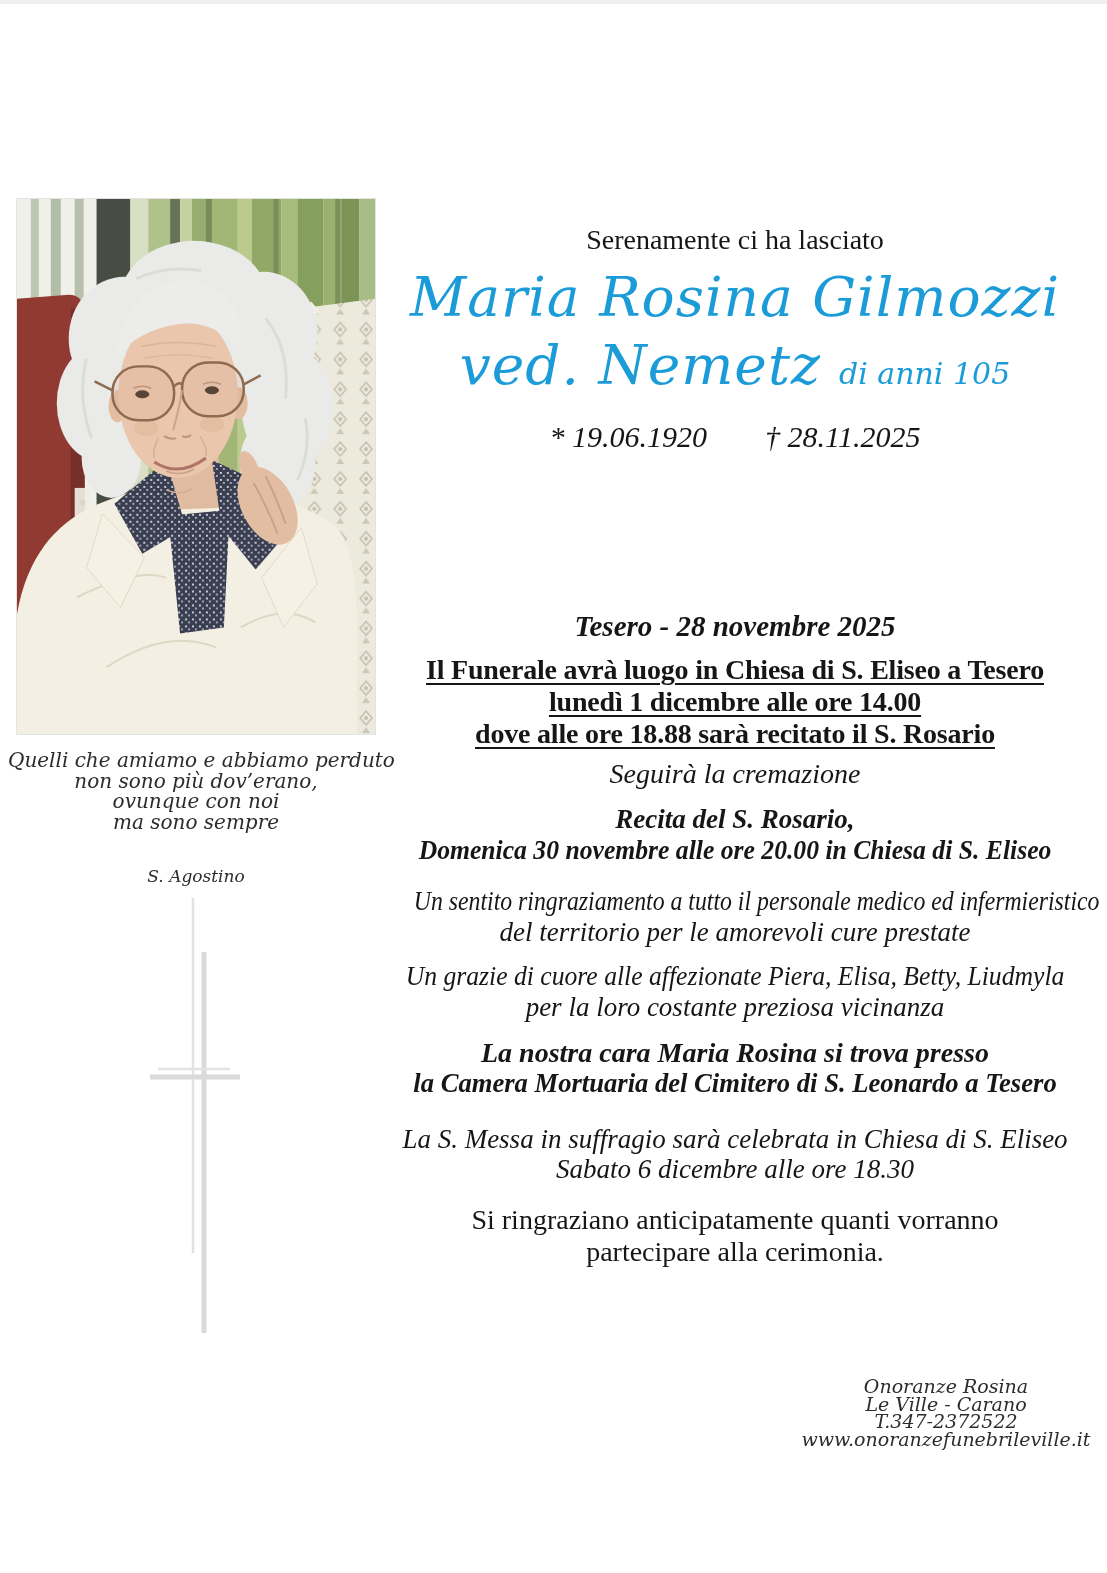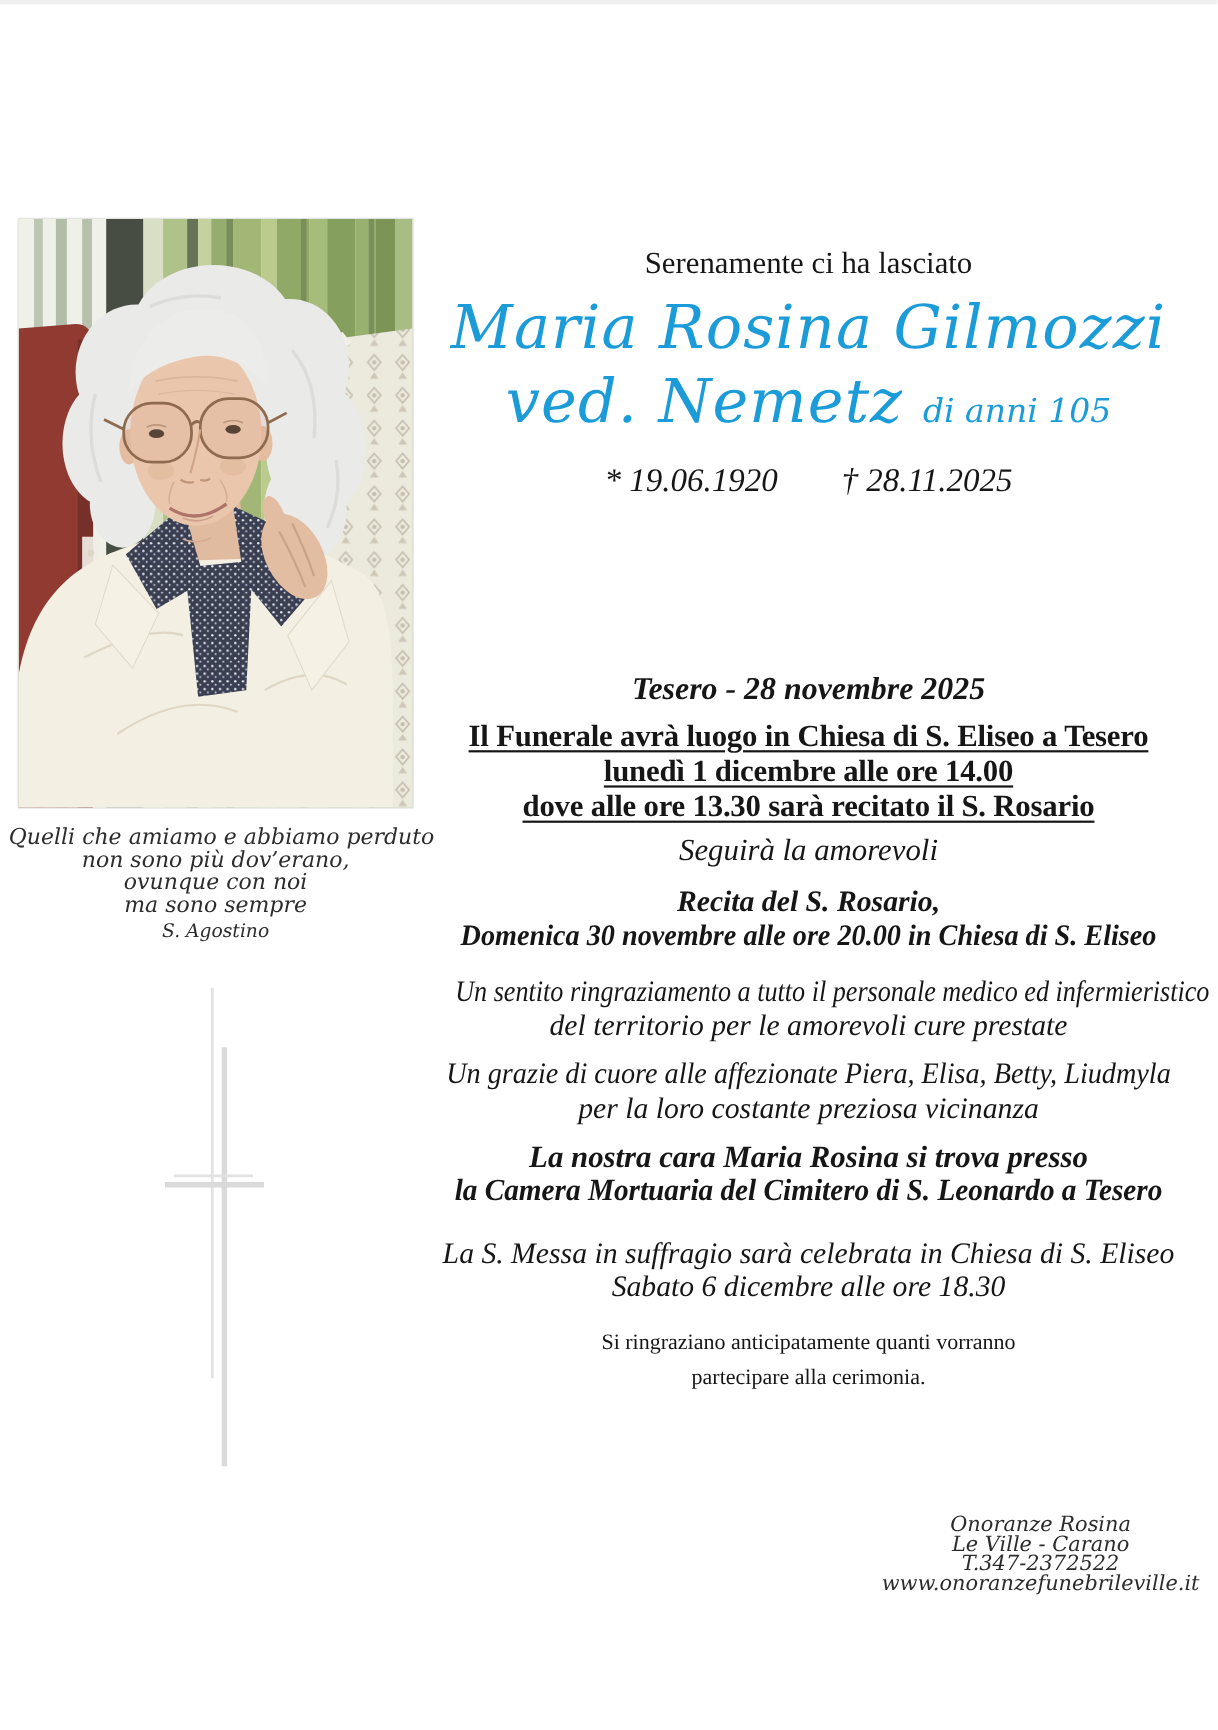--- a/index.html
+++ b/index.html
@@ -9,21 +9,21 @@
 
   
   .photo{position:absolute;left:16px;top:198px;width:360px;height:537px;
          border:1px solid #e3e3e3;box-sizing:border-box;background:#f0f2e8;}
   .photo svg{display:block;width:100%;height:100%;}
 
   
   .quote{position:absolute;left:8px;top:750px;width:376px;text-align:center;
          font-family:"DejaVu Serif",serif;font-style:italic;font-size:20px;
          line-height:20.5px;color:#2c2c2c;}
-  .quote .attr{margin-top:5px;font-size:17px;}
+  .quote .attr{margin-top:34px;font-size:17px;}
 
   
   .cross{position:absolute;left:140px;top:890px;width:110px;height:450px;}
 
   
   .col{position:absolute;left:370px;top:0;width:730px;height:1180px;text-align:center;}
   .b{position:absolute;left:0;right:0;}
   .line{white-space:nowrap;}
   .it{font-style:italic;}
   .boldit{font-weight:bold;font-style:italic;}
@@ -41,21 +41,21 @@
   .dates .gap{display:inline-block;width:58px;}
   .family{top:466px;font-size:27px;line-height:31px;}
   .placedate{top:610px;font-size:29px;font-family:Liberation Serif, serif;}
   .funeral{top:654px;font-size:28px;line-height:32px;font-weight:bold;letter-spacing:-0.2px;}
   .cremation{top:758px;font-size:28px;}
   .rosary{top:804px;font-size:27px;line-height:31px;}
   .thanks1{top:886px;font-size:27px;line-height:31px;}
   .thanks2{top:961px;font-size:27px;line-height:31px;}
   .mortuary{top:1038px;font-size:28px;line-height:30px;}
   .mass{top:1124px;font-size:27px;line-height:30px;}
-  .closing{top:1204px;font-size:20px;line-height:32px;text-align:center;}
+  .closing{top:1204px;font-size:28px;line-height:32px;text-align:center;}
 
   .fhome{position:absolute;left:796px;top:1378px;width:300px;text-align:center;
          font-family:"DejaVu Serif",serif;font-style:italic;font-size:19px;
          line-height:17.5px;color:#2c2c2c;}
 </style>
 </head>
 <body>
 
 <div class="page">
   <div class="strip"></div>
@@ -230,24 +230,24 @@
     <div class="b dates line">
       <span>* 19.06.1920</span><span class="gap"></span><span>† 28.11.2025</span>
     </div>
 
 
     <div class="b placedate boldit line">Tesero - 28 novembre  2025</div>
 
     <div class="b funeral">
       <div class="line"><span class="u">Il Funerale avrà luogo in Chiesa di S. Eliseo a Tesero</span></div>
       <div class="line"><span class="u">lunedì 1 dicembre alle ore 14.00</span></div>
-      <div class="line"><span class="u">dove alle ore 13.30 sarà recitato il S. Rosario</span></div>
-    </div>
-
-    <div class="b cremation it line">Seguirà la amorevoli</div>
+      <div class="line"><span class="u">dove alle ore 18.88 sarà recitato il S. Rosario</span></div>
+    </div>
+
+    <div class="b cremation it line">Seguirà la cremazione</div>
 
     <div class="b rosary boldit">
       <div class="line">Recita del S. Rosario,</div>
       <div class="line squeeze95">Domenica 30 novembre alle ore 20.00 in Chiesa di S. Eliseo</div>
     </div>
 
     <div class="b thanks1 it">
       <div class="line squeeze">Un sentito ringraziamento a tutto il personale medico ed infermieristico</div>
       <div class="line">del territorio per le amorevoli cure prestate</div>
     </div>

